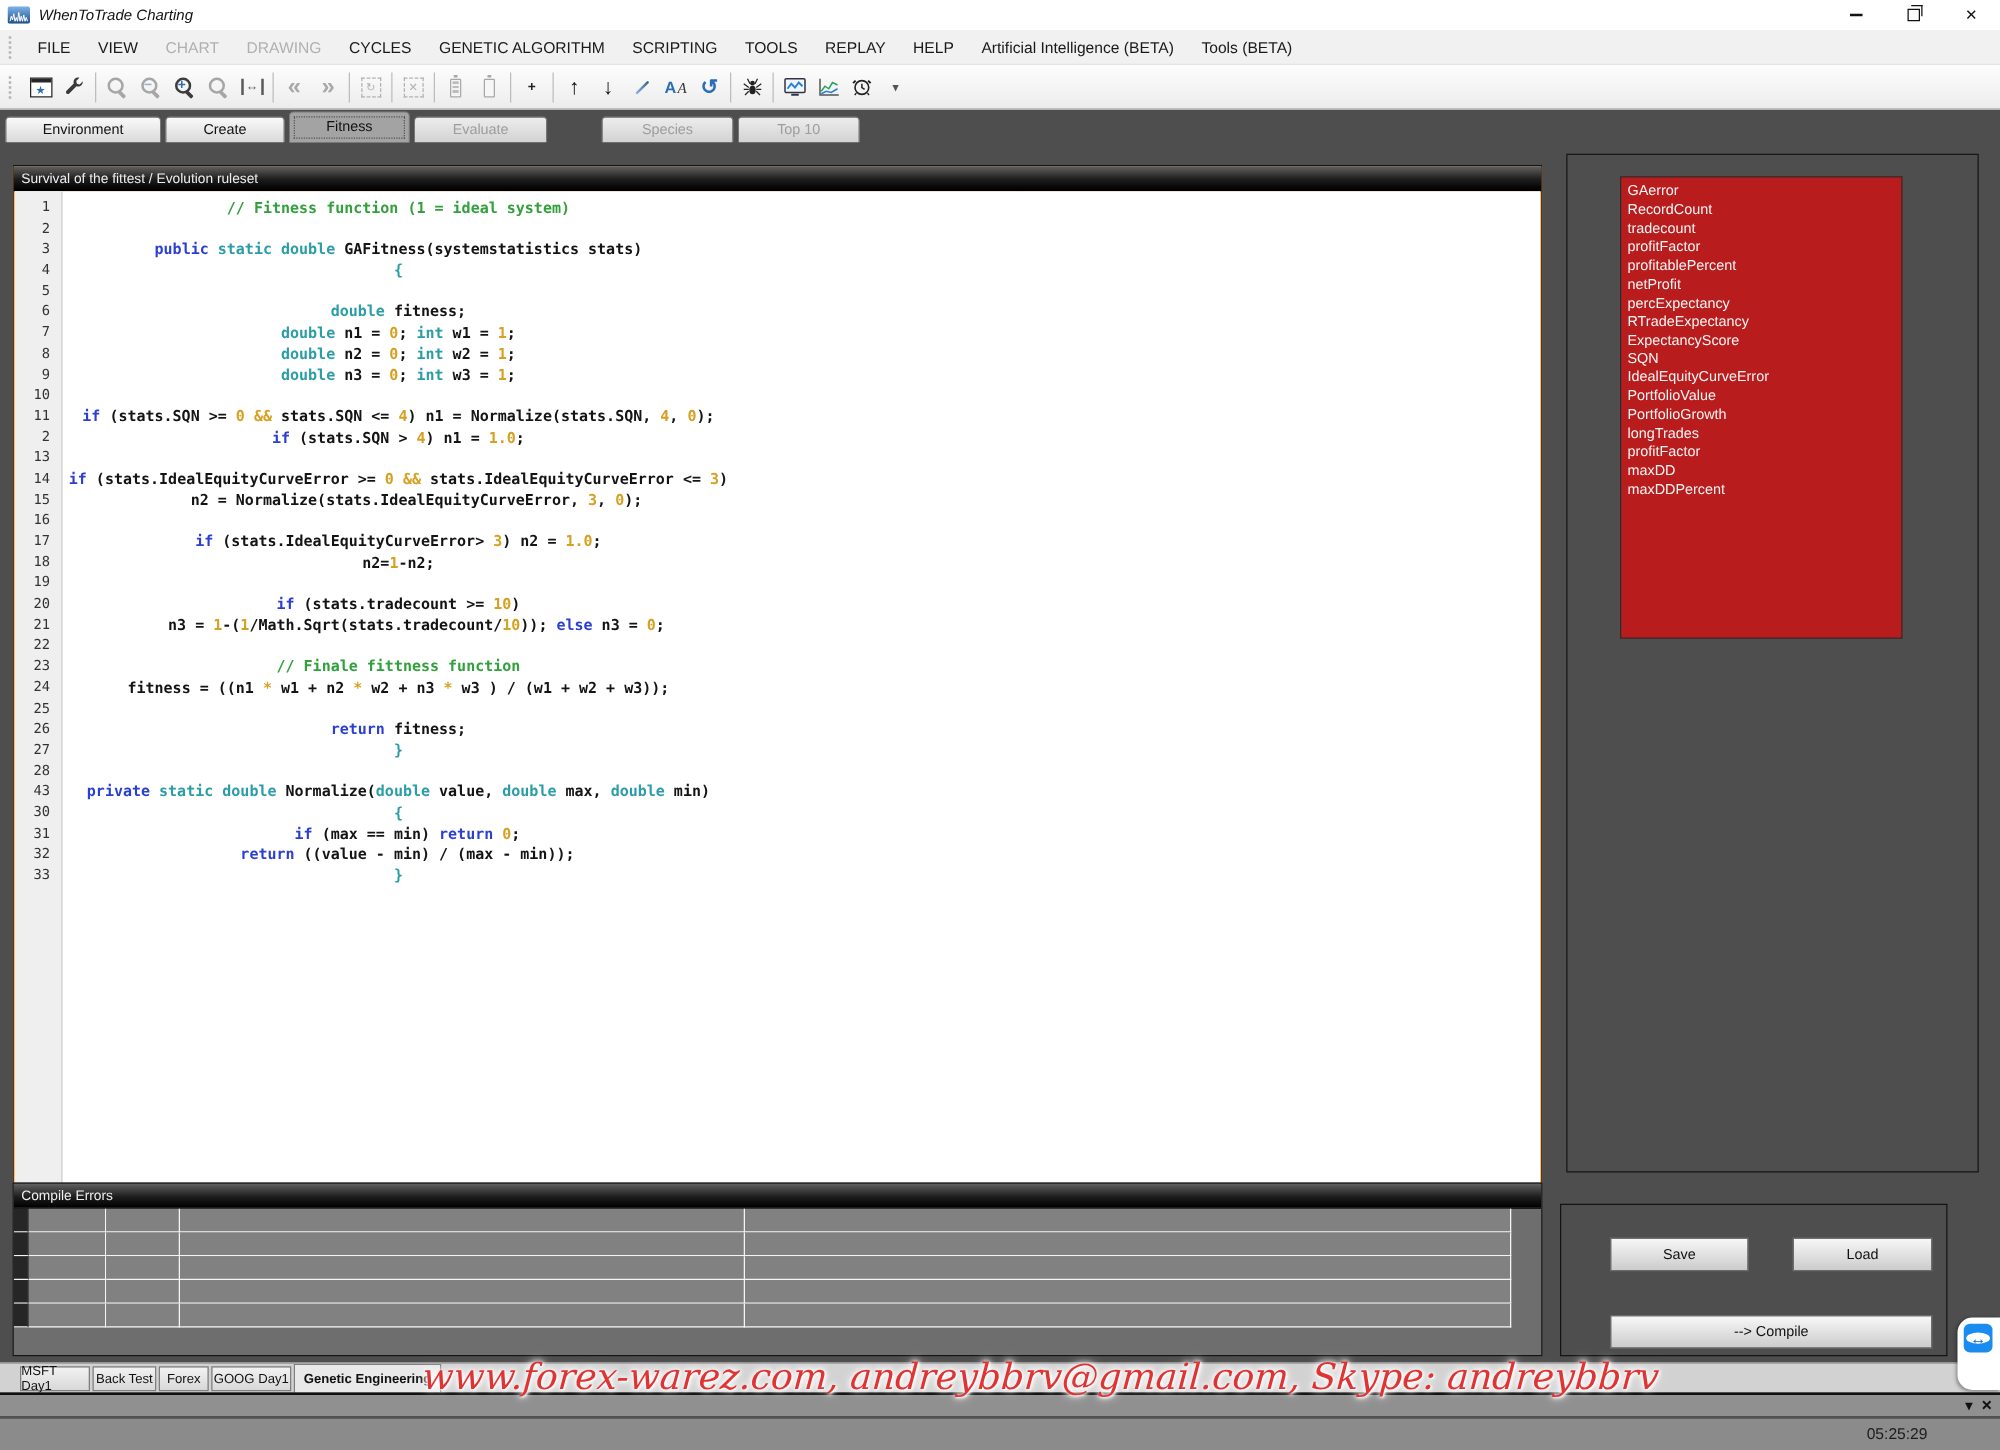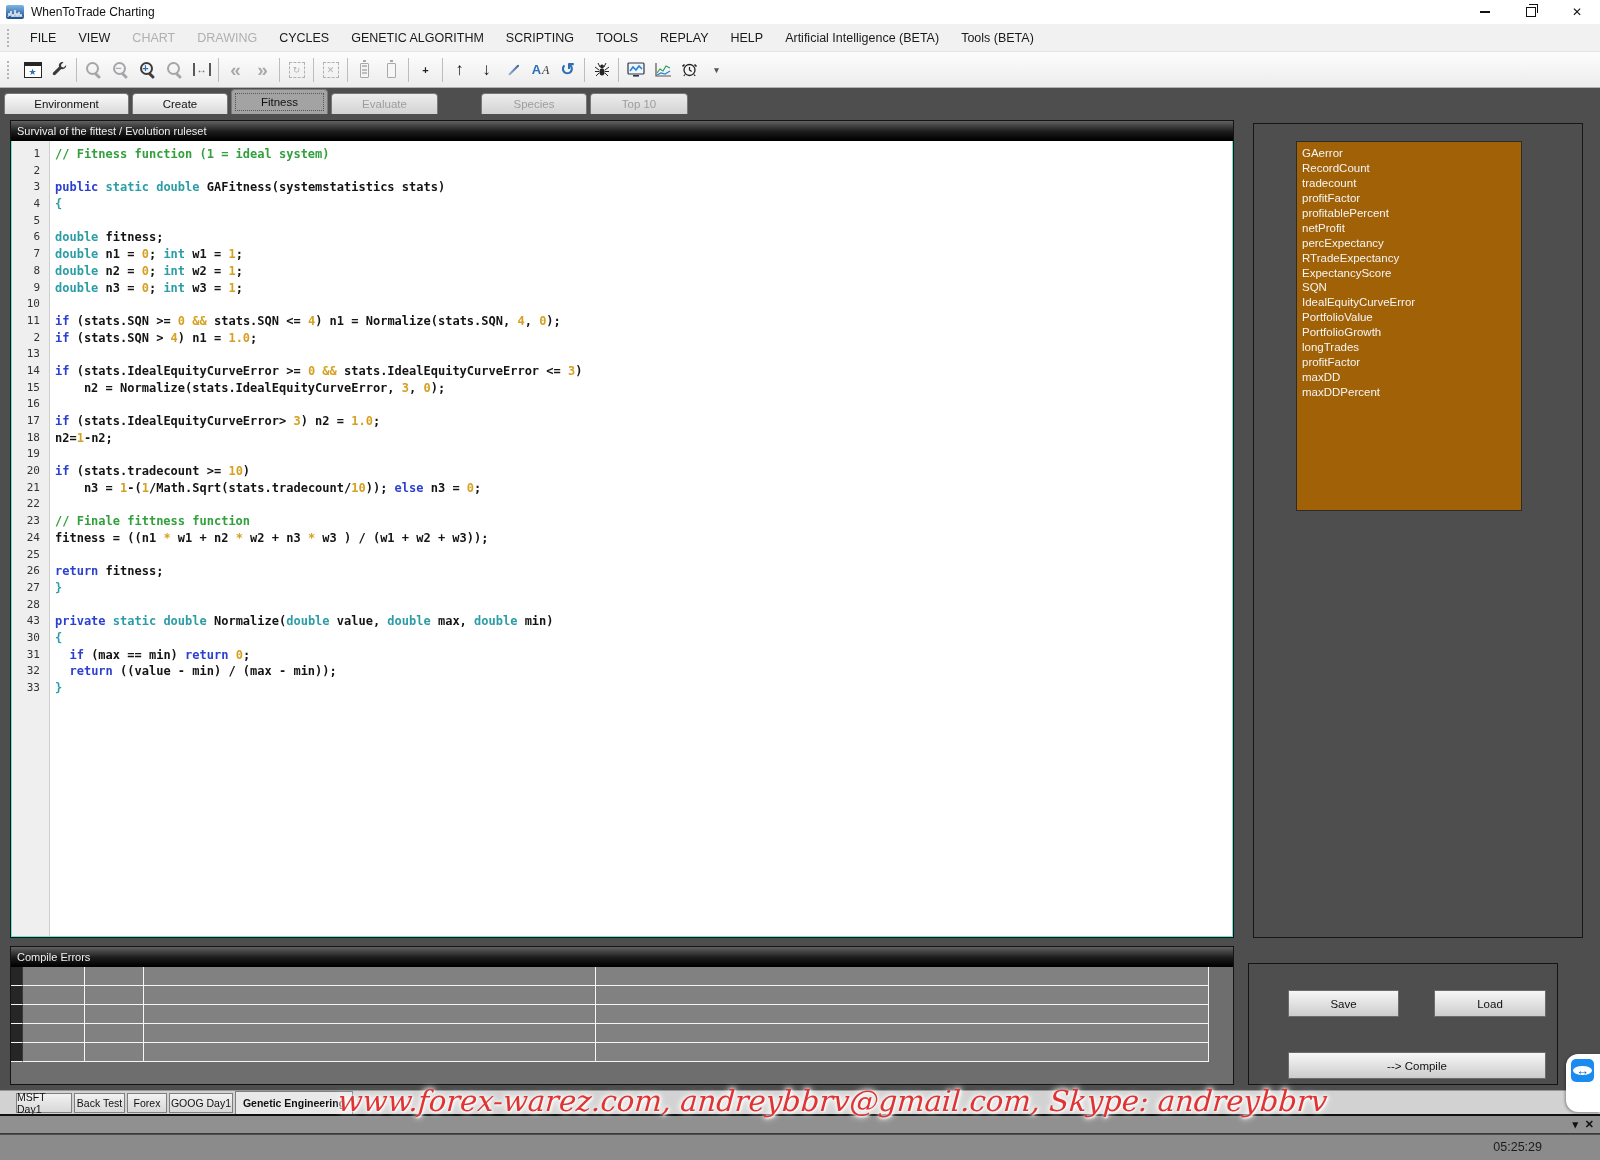--- a/index.html
+++ b/index.html
@@ -3,21 +3,21 @@
 <meta charset="utf-8">
 <style>
   html,body{margin:0;padding:0;background:#333;}
   #app{position:relative;width:1600px;height:1160px;background:#4e4e4e;overflow:hidden;
        font-family:"Liberation Sans",sans-serif;-webkit-font-smoothing:antialiased;}
 
   
   .titlebar{position:absolute;left:0;top:0;width:1600px;height:24px;background:#ffffff;
             display:flex;align-items:center;}
   .app-logo{margin-left:6px;display:flex;}
-  .title-text{margin-left:7px;font-size:12px;color:#111;}
+  .title-text{margin-left:7px;font-size:12px;color:#111;font-style:italic;}
   .win-ctls{position:absolute;right:0;top:0;height:24px;display:flex;}
   .win-btn{width:46px;height:24px;display:flex;align-items:center;justify-content:center;color:#111;}
   .min-glyph{width:10px;height:1.5px;background:#111;display:block;}
   .restore-glyph{width:8px;height:8px;border:1.2px solid #111;position:relative;background:#fff;}
   .restore-glyph::before{content:"";position:absolute;left:2px;top:-4px;width:8px;height:8px;
             border:1.2px solid #111;border-left:none;border-bottom:none;}
   .close-glyph{font-size:12px;line-height:12px;}
 
   
   .menubar{position:absolute;left:0;top:24px;width:1600px;height:28px;background:#f1f1f1;
@@ -71,35 +71,35 @@
         font-size:11.5px;color:#111;background:linear-gradient(#fafafa,#d9d9d9);
         border:1px solid #787878;border-bottom:none;border-radius:4px 4px 0 0;box-sizing:border-box;}
   .tab.disabled{background:linear-gradient(#ededed,#d2d2d2);color:#9d9d9d;}
   .tab.active{height:25px;background:#a3a3a3;z-index:3;}
   .tab.active::after{content:"";position:absolute;inset:3px;border:1px dotted #555;}
 
   
   .panel-header{height:19px;background:linear-gradient(#616161,#1d1d1d 55%,#000);
         color:#efefef;font-size:11px;display:flex;align-items:center;padding-left:6px;
         border-bottom:1px solid #000;}
-  .editor-panel{position:absolute;left:10px;top:120px;width:1224px;height:818px;
-        border:1px solid #141414;background:#5eead4;box-sizing:border-box;}
+  .editor-panel{position:absolute;left:10px;top:132px;width:1224px;height:818px;
+        border:1px solid #141414;background:#fdba74;box-sizing:border-box;}
   .editor-body{position:absolute;top:20px;bottom:1px;left:1px;right:1px;display:flex;background:#fff;overflow:hidden;}
   .gutter{width:38px;background:#efefef;border-right:1px solid #cfcfcf;padding-top:5px;box-sizing:border-box;}
   .gutter .ln{height:16.7px;line-height:16.7px;font-family:"DejaVu Sans Mono",monospace;font-size:11px;
         color:#333;text-align:right;padding-right:9px;}
   .code{padding:5px 0 0 5px;font-family:"DejaVu Sans Mono",monospace;font-weight:bold;font-size:12px;
         color:#141414;white-space:pre;}
-  .cl{height:16.7px;line-height:16.7px;}
+  .cl{height:16.7px;line-height:16.7px;text-align:center;}
   .tk-k{color:#2b3fd0;} .tk-t{color:#2b9da6;} .tk-n{color:#d6a021;} .tk-o{color:#d6a021;}
   .tk-c{color:#32a03c;} .tk-b{color:#2b9da6;} .tk-p{color:#141414;}
 
   .varpanel{position:absolute;left:1253px;top:123px;width:330px;height:815px;border:1px solid #161616;
         box-sizing:border-box;}
-  .varlist{position:absolute;left:42px;top:17px;width:226px;height:370px;background:#a16207;
+  .varlist{position:absolute;left:42px;top:17px;width:226px;height:370px;background:#b91c1c;
         border:1px solid #2c2c2c;box-sizing:border-box;padding:4px 0 0 5px;overflow:hidden;}
   .vitem{height:14.95px;line-height:14.95px;font-size:11.5px;color:#f5f5f5;}
 
   .errors-panel{position:absolute;left:10px;top:946px;width:1224px;height:139px;border:1px solid #141414;
         background:#6e6e6e;box-sizing:border-box;overflow:hidden;}
   .errhead{height:21px;display:flex;background:linear-gradient(#ffffff,#c9c9c9);
         border-bottom:1px solid #7a7a7a;font-size:11px;color:#111;}
   .hc{display:flex;align-items:center;padding-left:7px;border-right:1px solid #9d9d9d;box-sizing:border-box;}
   .errrow{height:19px;display:flex;}
   .rc{background:#818181;border-right:1px solid #f5f5f5;border-bottom:1px solid #f5f5f5;box-sizing:border-box;}

